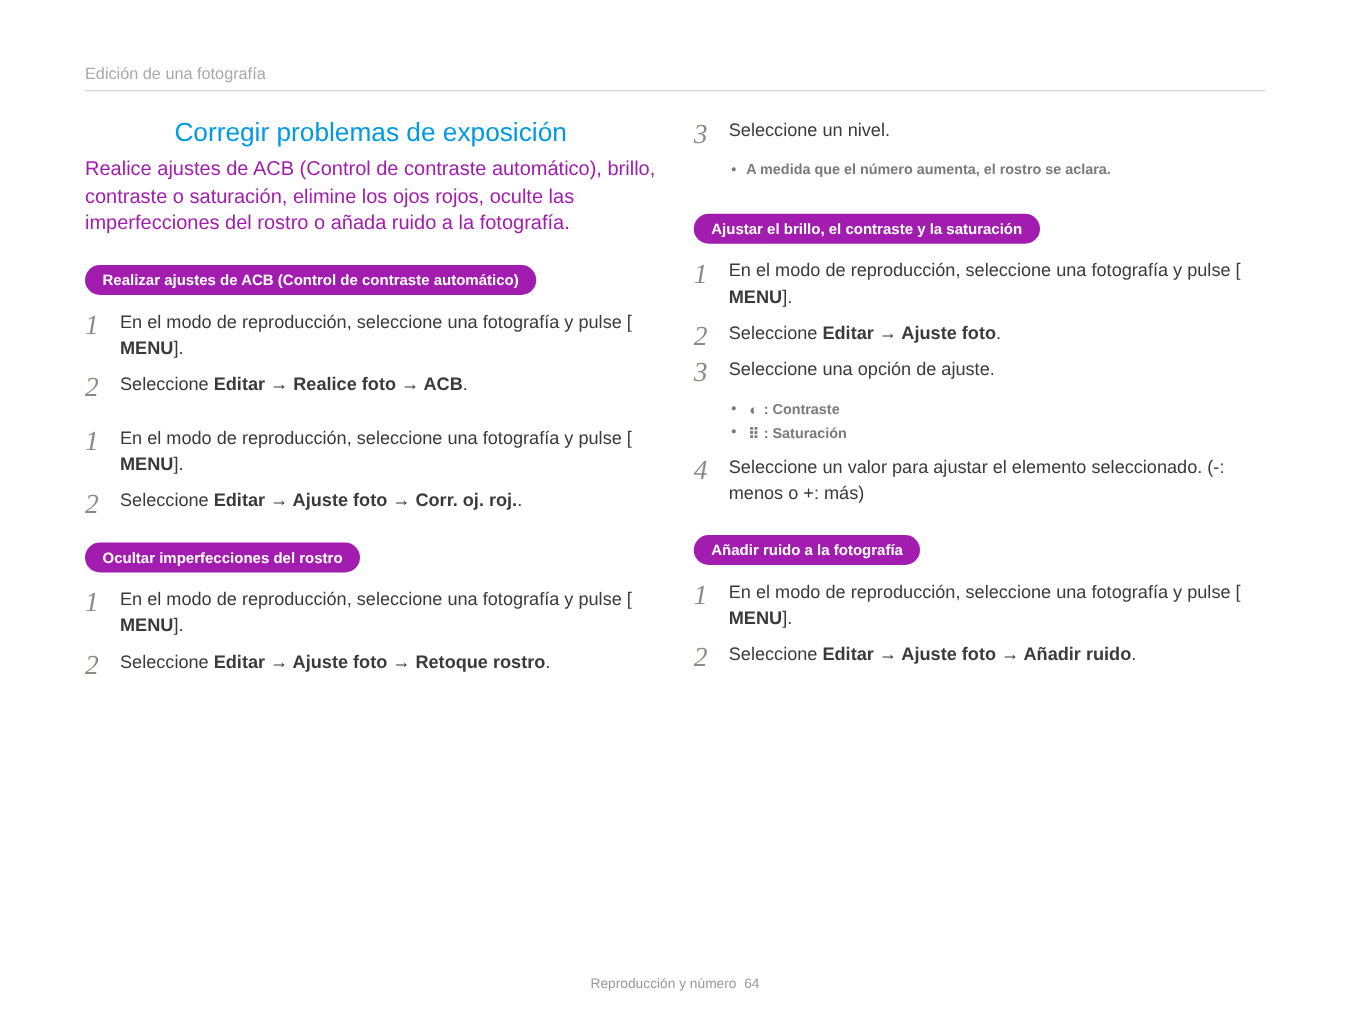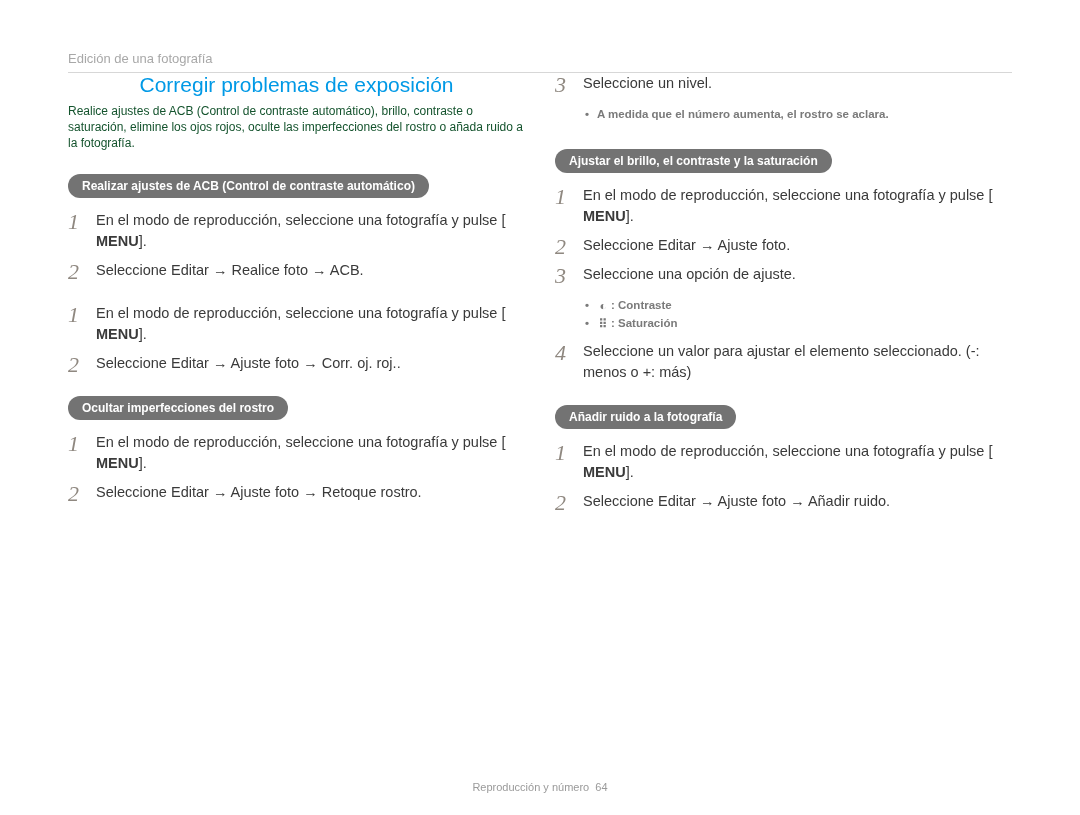--- a/index.html
+++ b/index.html
@@ -17,45 +17,46 @@
     box-sizing: border-box;
     height: 815px;
     display: flex;
     flex-direction: column;
   }
   .running-head {
     font-size: 13px;
     color: #a8a8a8;
     padding-bottom: 6px;
     border-bottom: 1px solid #d7d7d7;
+    margin-bottom: 22px;
   }
   .columns {
     display: flex;
     gap: 30px;
     flex: 1;
   }
   .col {
     width: 50%;
   }
   h2.section-title {
     font-size: 21px;
     font-weight: 400;
     color: #0099e6;
     margin: 0 0 6px 0;
     text-align: center;
   }
   .intro {
-    font-size: 12px;
+    font-size: 16px;
     line-height: 1.35;
-    color: #14532d;
+    color: #a21caf;
     margin: 0 0 22px 0;
   }
   .pill {
     display: inline-block;
-    background: #737373;
+    background: #a21caf;
     color: #ffffff;
     font-size: 12px;
     font-weight: bold;
     padding: 5px 14px 5px 14px;
     border-radius: 14px;
     margin: 0 0 12px 0;
   }
   ol.steps {
     list-style: none;
     padding: 0;
@@ -98,21 +99,21 @@
     content: "•";
     position: absolute;
     left: 2px;
     color: #7a7a7a;
   }
   .menu-box {
     display: inline-block;
     font-weight: bold;
     font-family: Arial, sans-serif;
   }
-  .bold { font-weight: normal; }
+  .bold { font-weight: bold; }
   .icon-sym {
     display: inline-block;
     width: 12px;
     text-align: center;
     font-size: 12px;
     vertical-align: middle;
     margin-right: 2px;
   }
   .footer {
     text-align: center;

